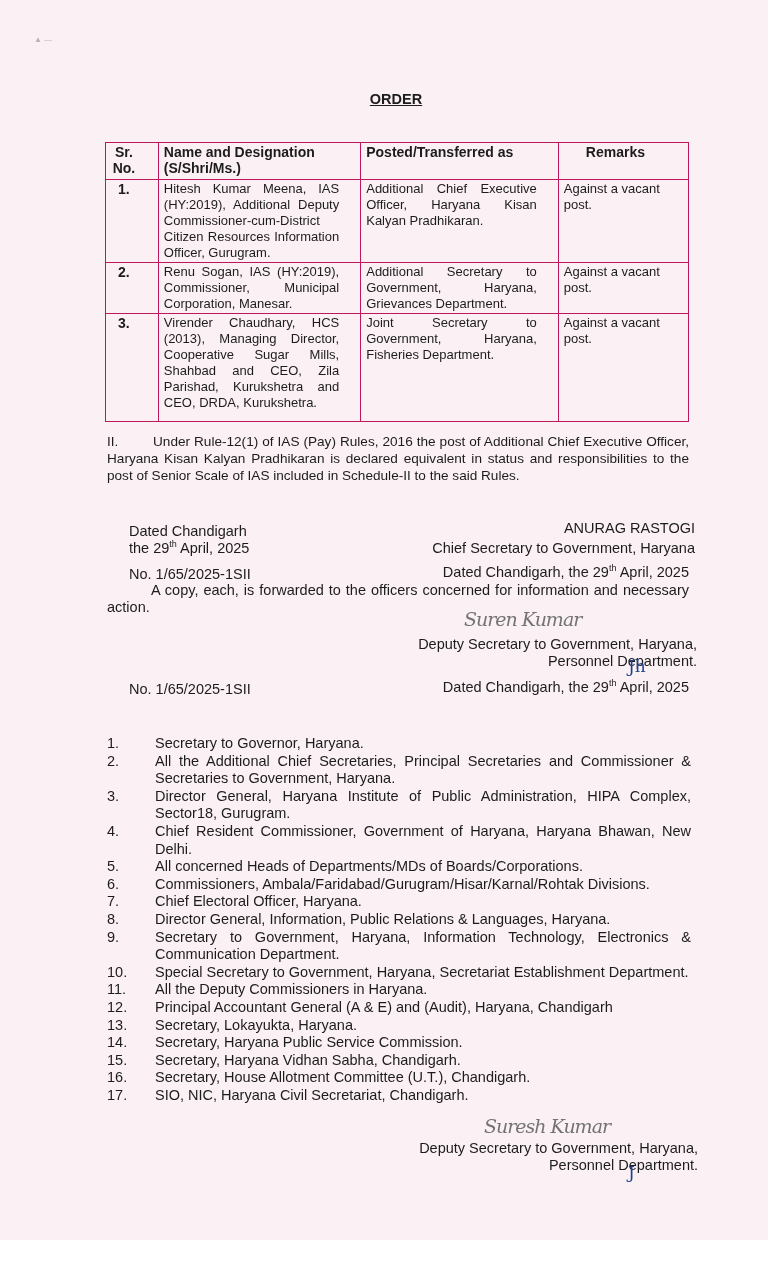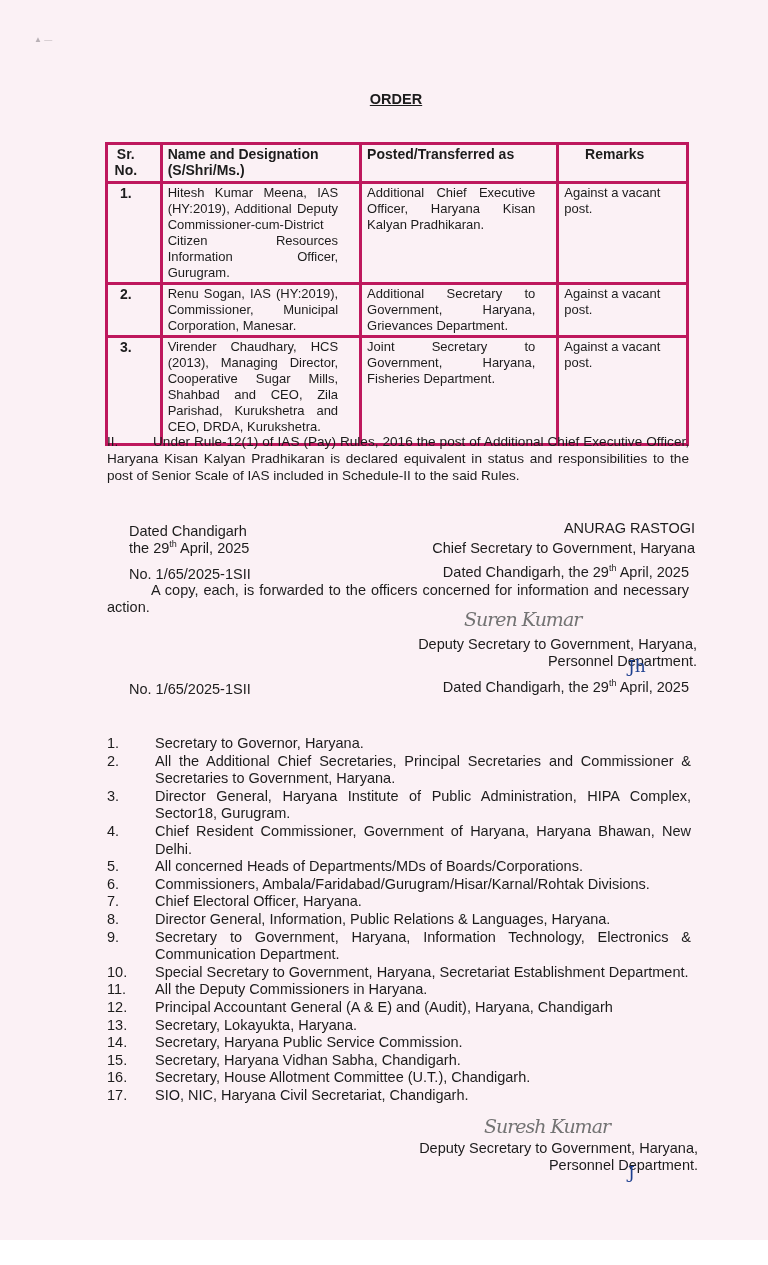--- a/index.html
+++ b/index.html
@@ -24,21 +24,21 @@
     font-weight: bold; font-size: 14.5px; text-decoration: underline;
   }
   .para { font-size: 14.5px; line-height: 17px; }
   .intro { left: 107px; top: 107px; width: 580px; text-align: justify; text-indent: 44px; }
 
   table.orders {
     position: absolute; left: 105px; top: 142px; width: 584px;
     border-collapse: collapse; font-size: 13px; line-height: 16px;
   }
   table.orders td, table.orders th {
-    border: 3px solid #be185d; vertical-align: top; padding: 1px 21px 1px 5px;
+    border: 1px solid #be185d; vertical-align: top; padding: 1px 21px 1px 5px;
   }
   table.orders th { font-weight: bold; font-size: 14px; text-align: left; height: 34px; }
   table.orders th.c-rem { text-align: center; }
   .c-sr { width: 27px; text-align: center !important; font-weight: bold; }
   .c-name { width: 207px; }
   .c-post { width: 186px; }
   .c-rem { width: 119px; }
   td.j { text-align: justify; text-align-last: left; }
   td.c-sr { font-weight: bold; font-size: 14px; padding-top: 4px; }
   td { padding-top: 1px; }

